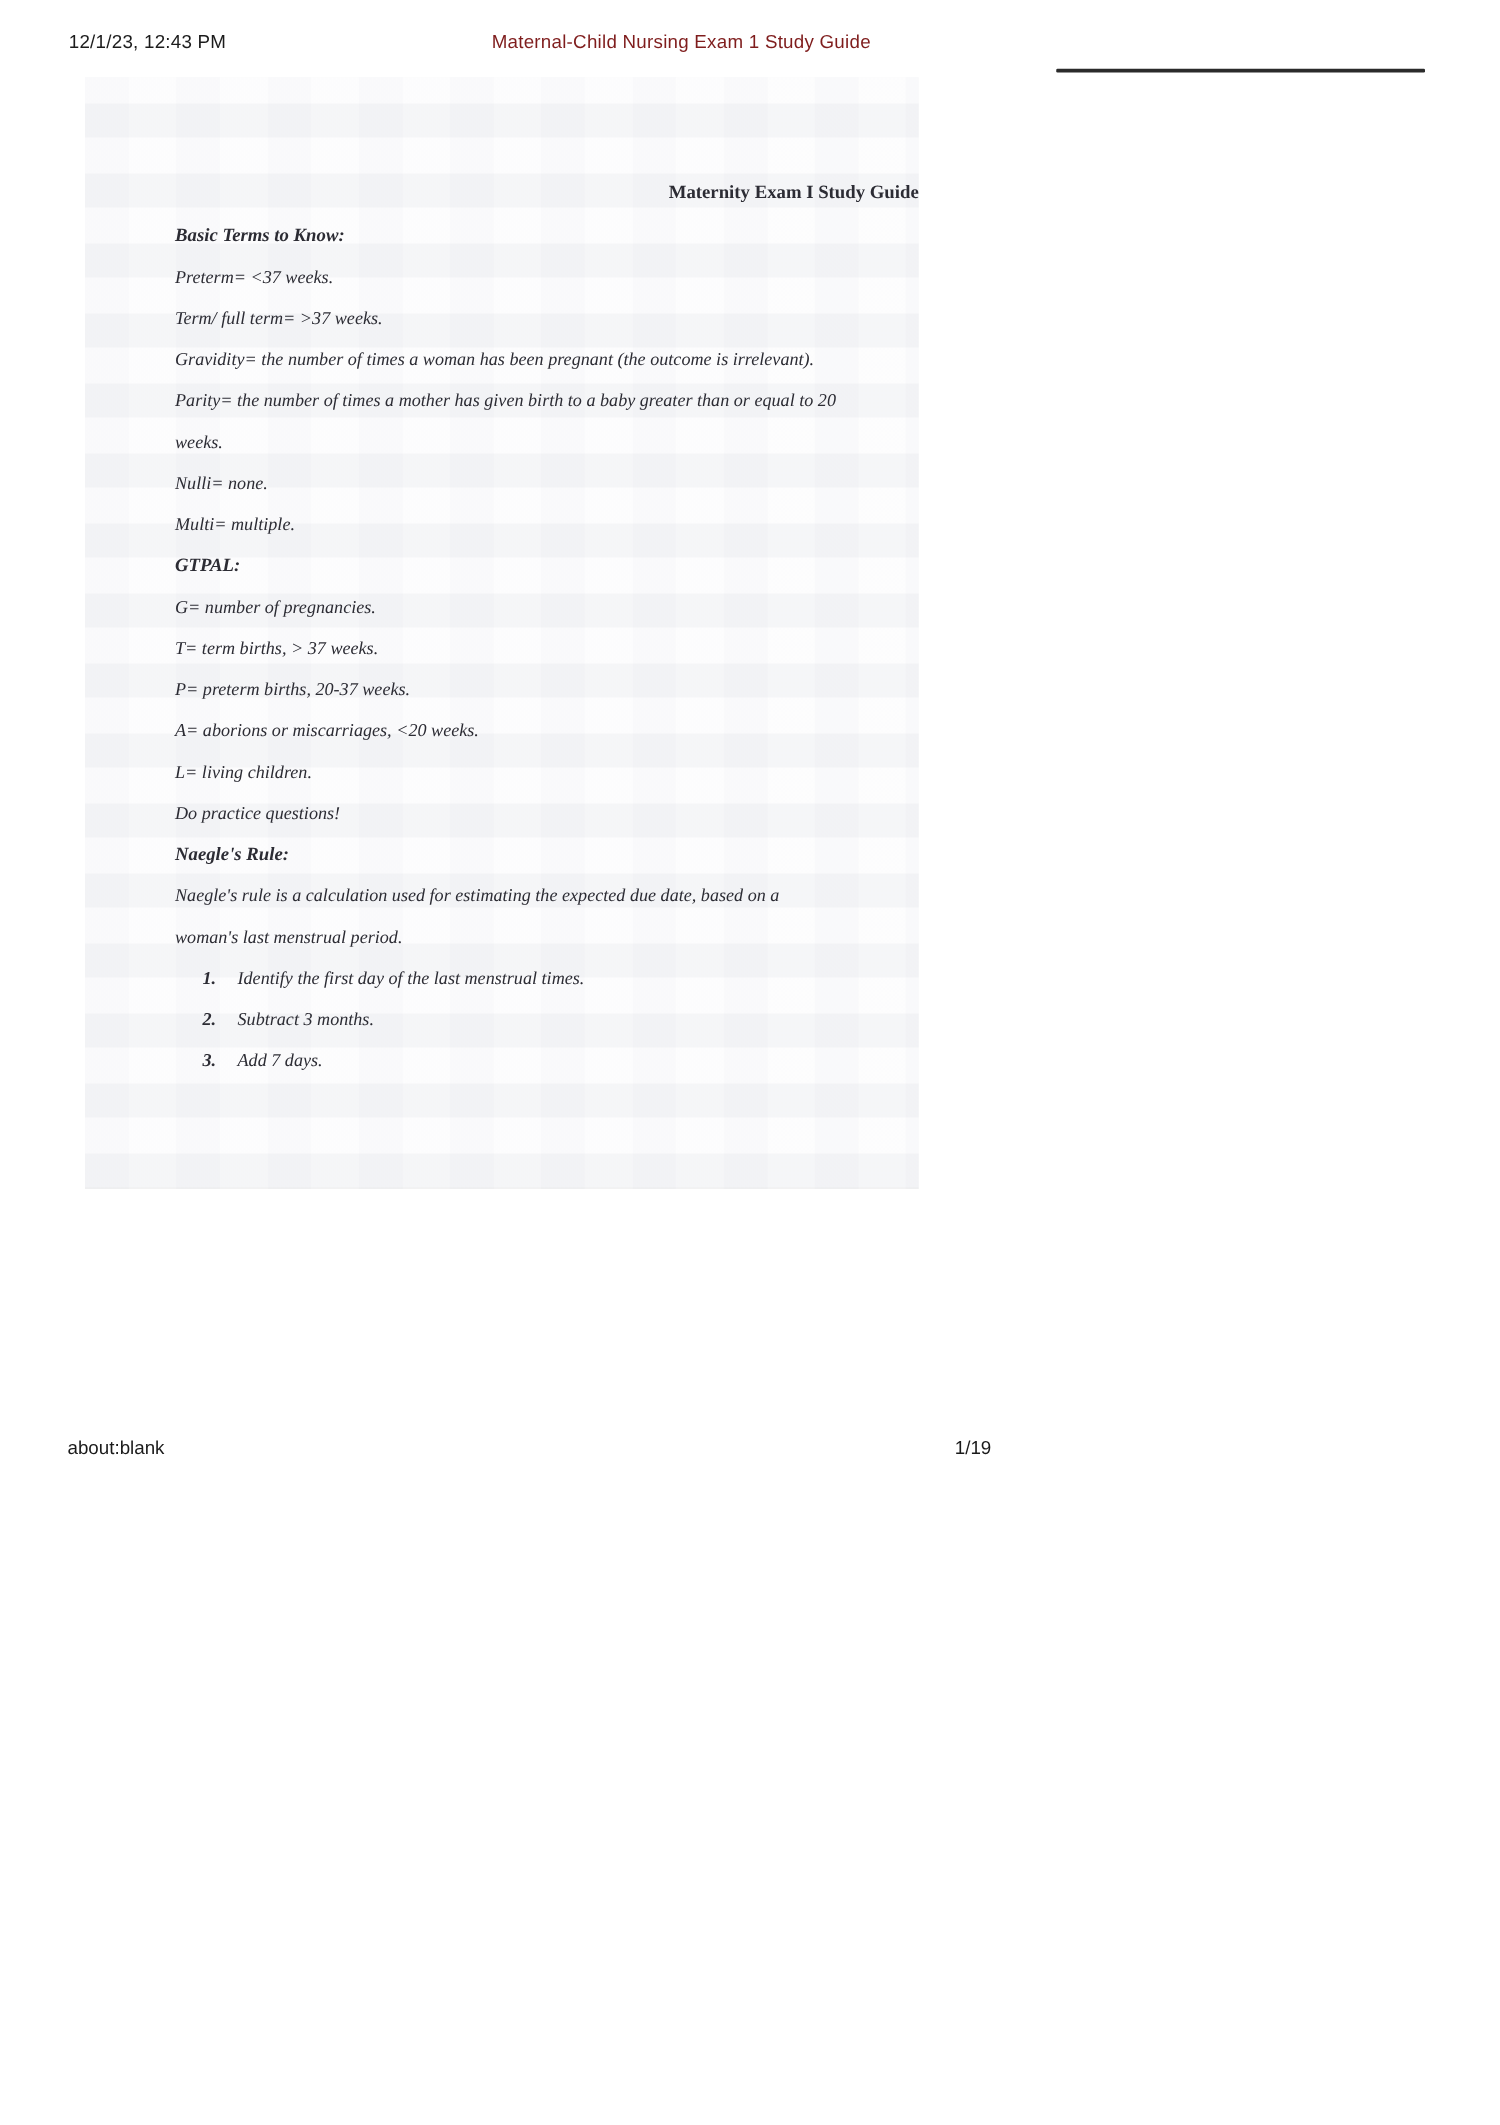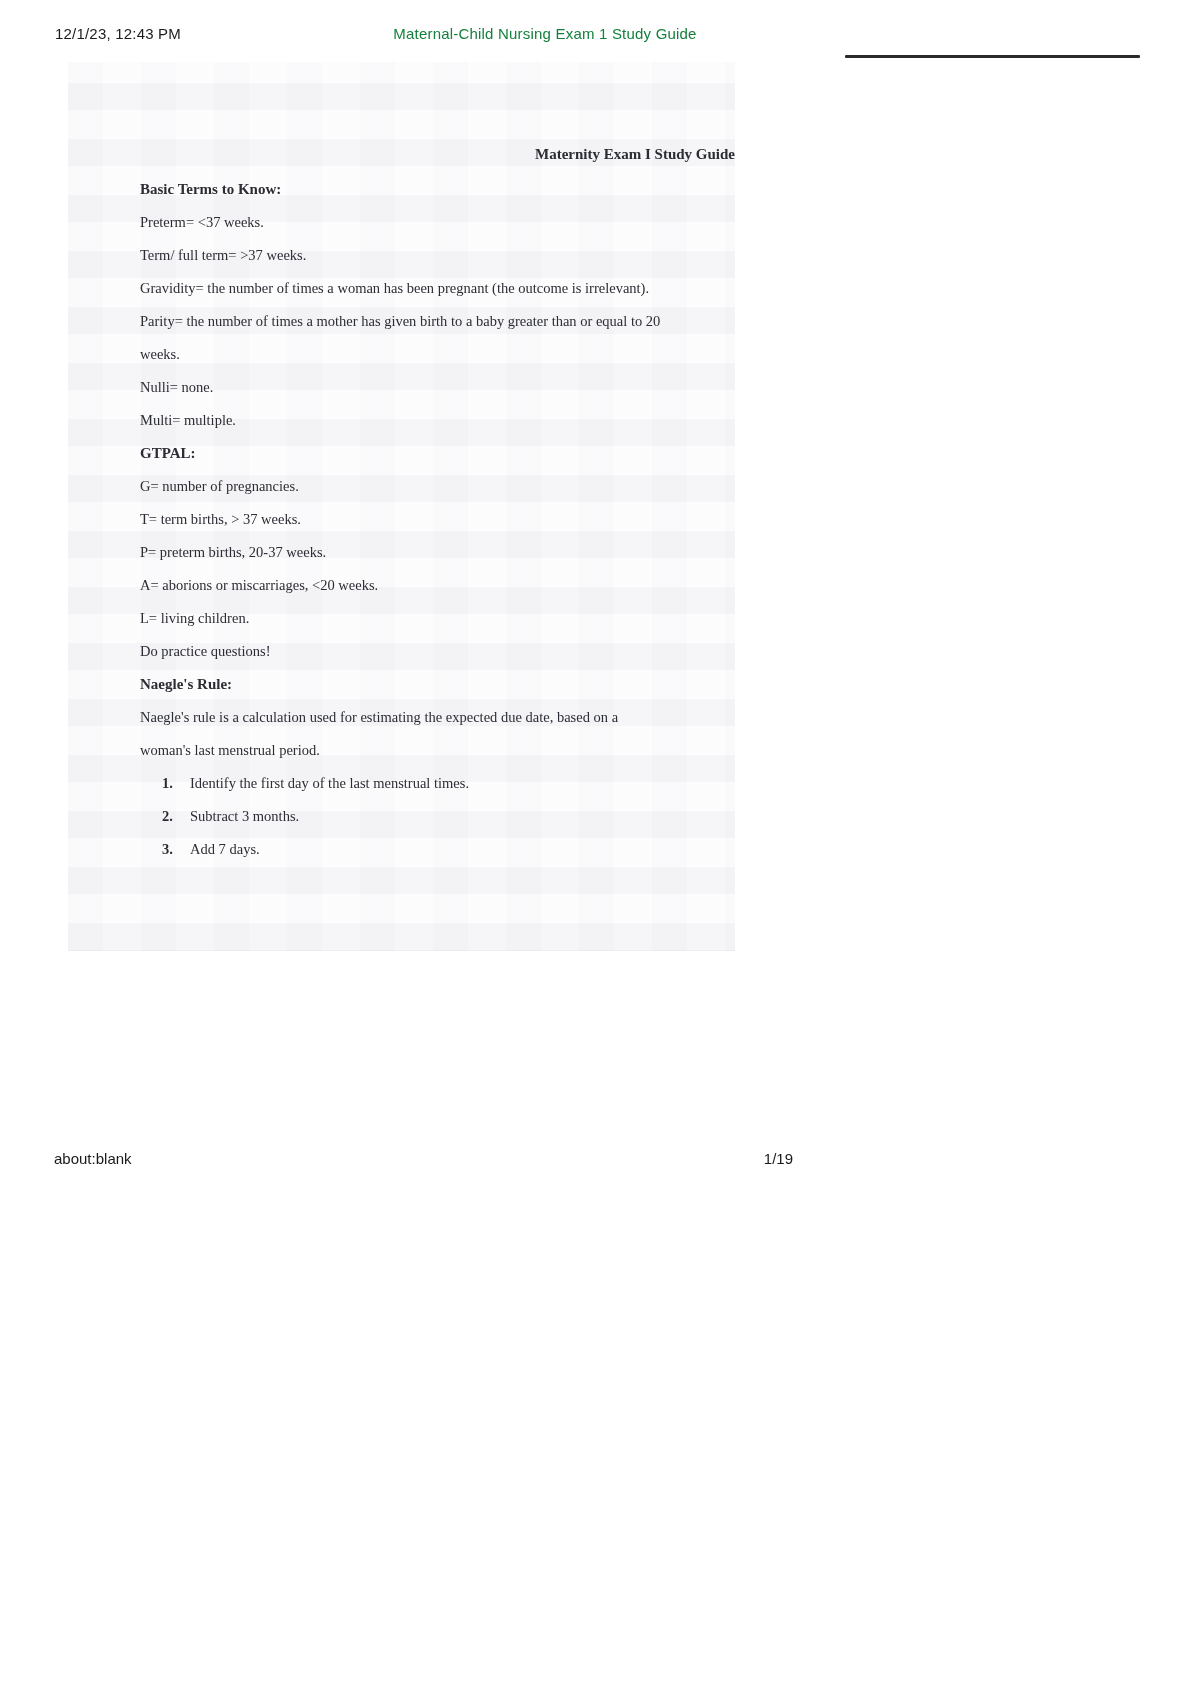--- a/index.html
+++ b/index.html
@@ -22,21 +22,21 @@
     top: 25px; left: 55px;
     font-size: 15px;
     color: #1c1c1c;
     letter-spacing: 0.2px;
   }
   .hdr-title {
     position: absolute;
     top: 25px; left: 335px;
     width: 420px;
     font-size: 15px;
-    color: #15803d;
+    color: #7f1d1d;
     text-align: center;
     letter-spacing: 0.2px;
   }
   .hdr-rule {
     position: absolute;
     top: 55px; left: 845px;
     width: 295px; height: 3px;
     background: #2b2b2b;
     border-radius: 1px;
   }
@@ -82,21 +82,21 @@
   }
   .doc-title {
     position: absolute;
     top: 84px; left: 0; right: 0;
     text-align: right;
     font-size: 15px;
     font-weight: bold;
   }
   .doc-body {
     position: absolute;
-    top: 111px; left: 72px; right: 26px;
+    top: 111px; left: 72px; right: 26px; font-style: italic;
   }
   .doc-line {
     height: 33px;
     line-height: 33px;
     font-size: 14.5px;
     white-space: nowrap;
   }
   .doc-line.bold { font-weight: bold; font-size: 15px; }
   .doc-line.list { padding-left: 22px; }
   .doc-line .num {

